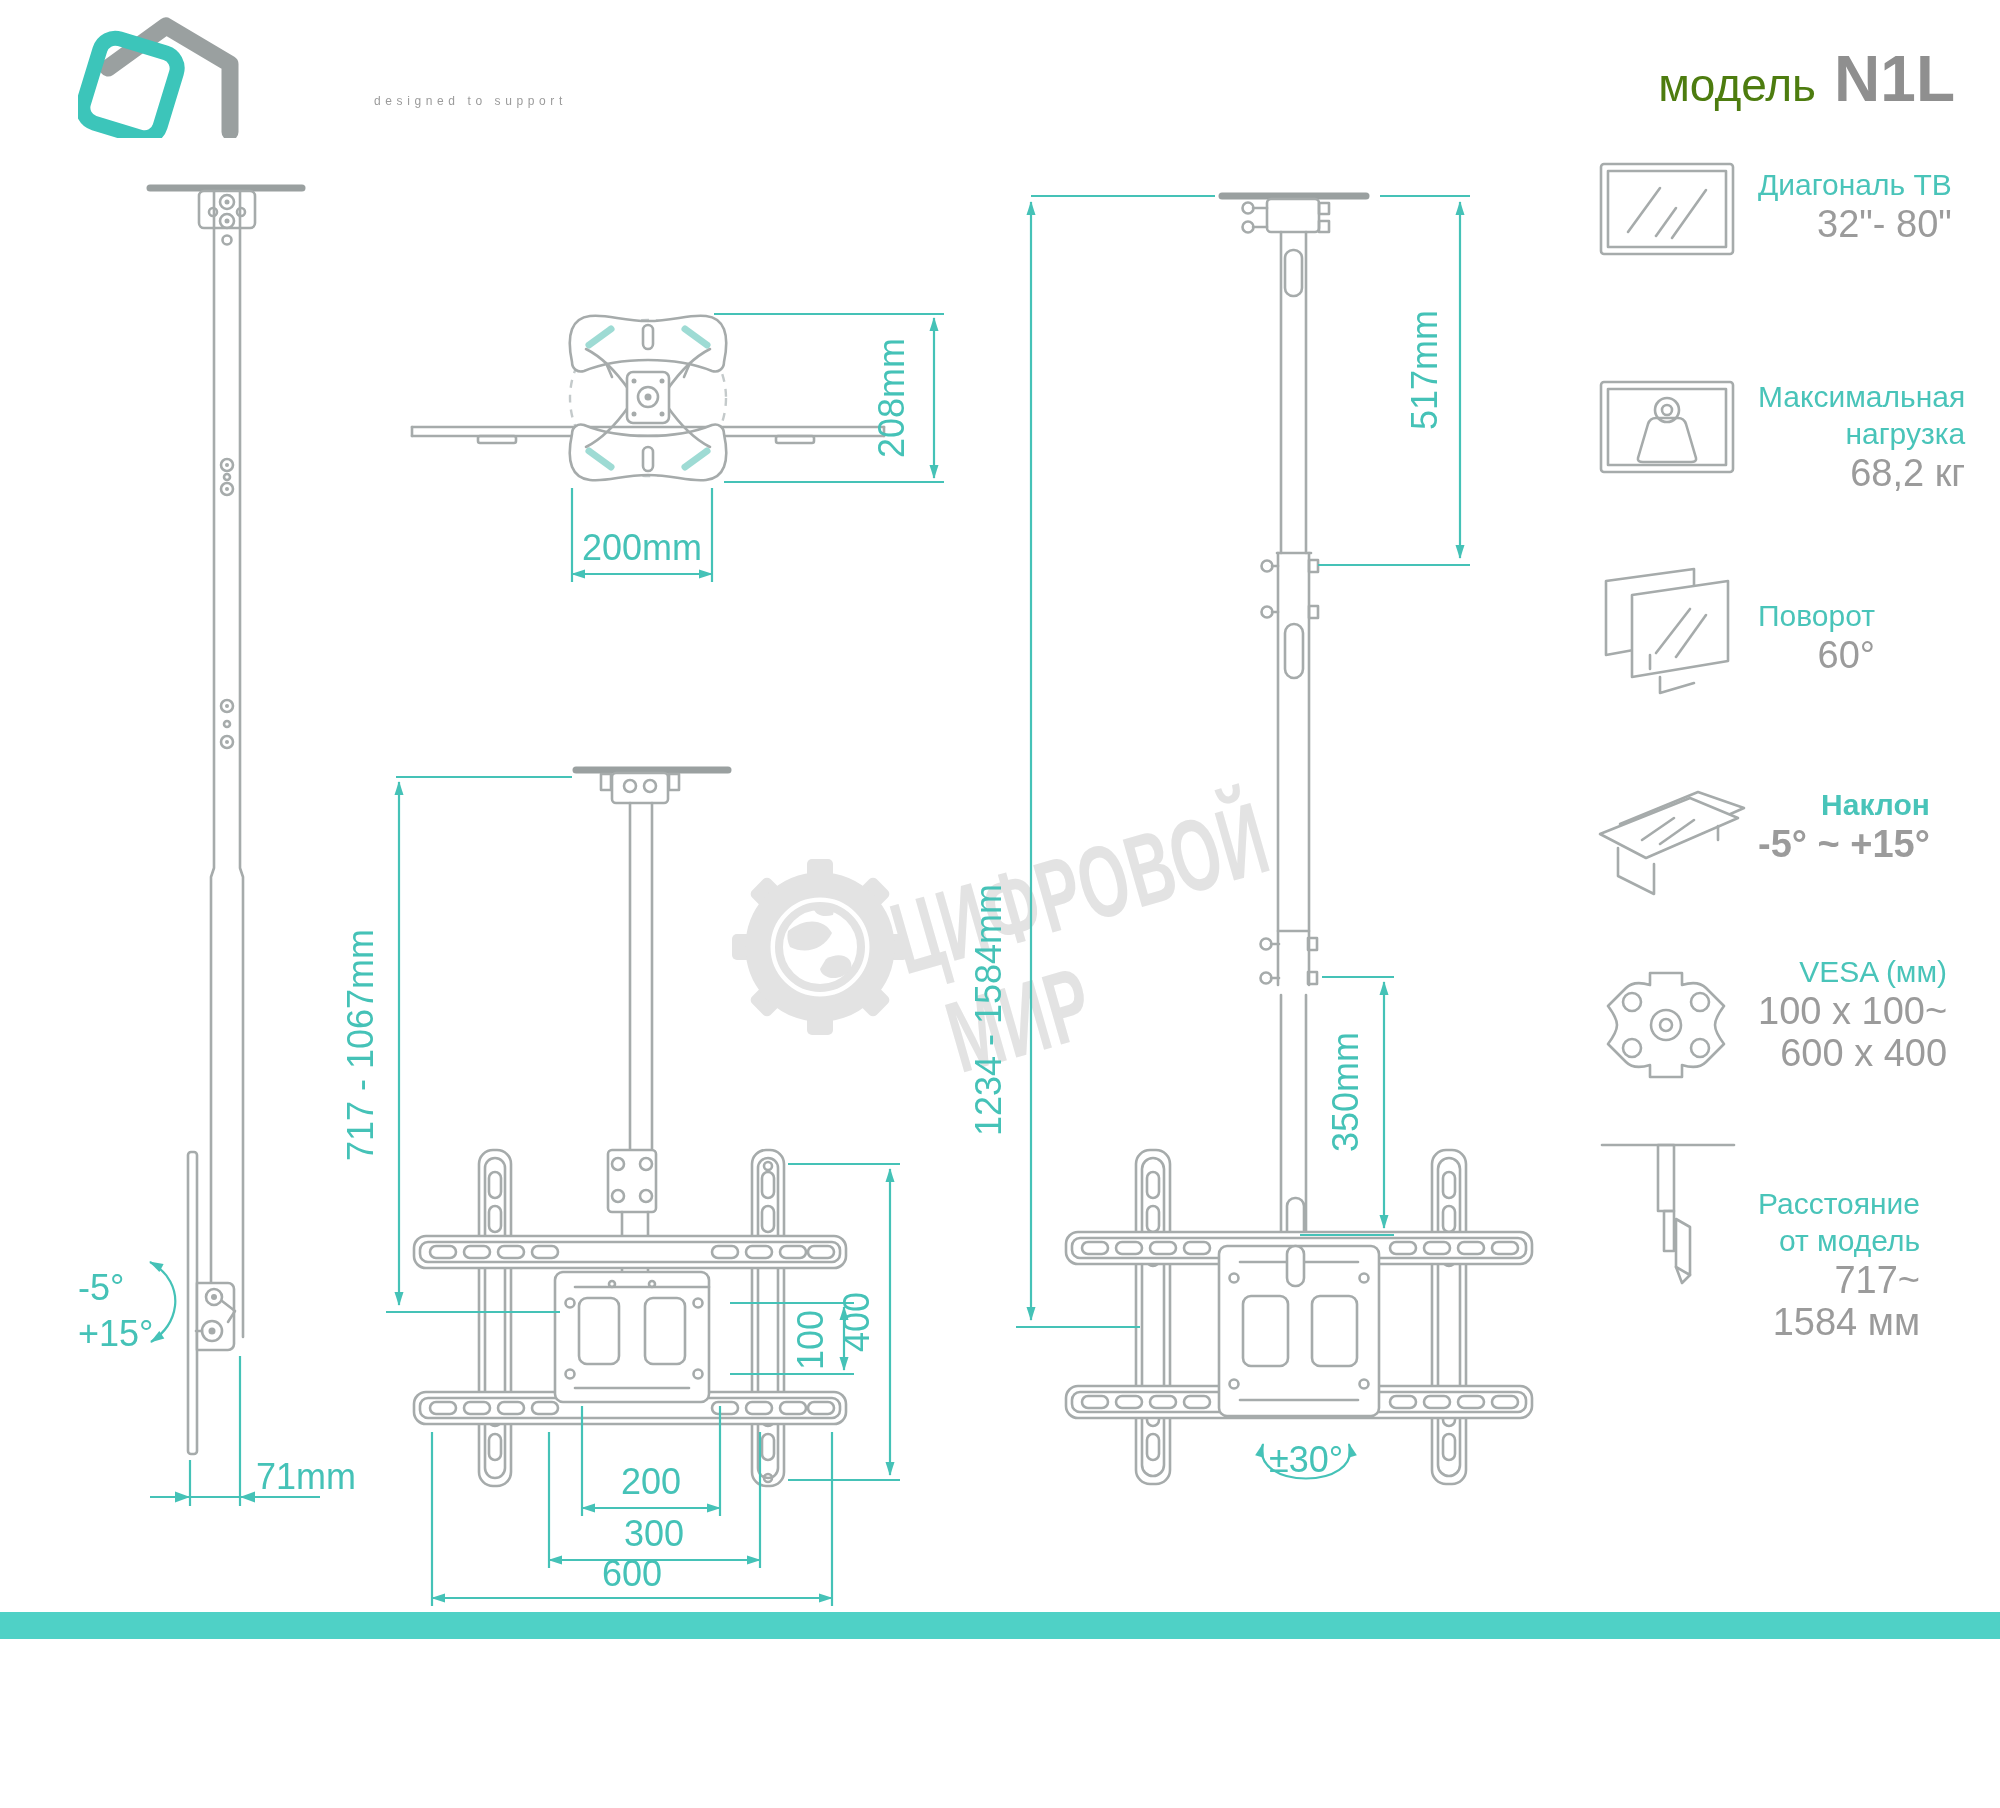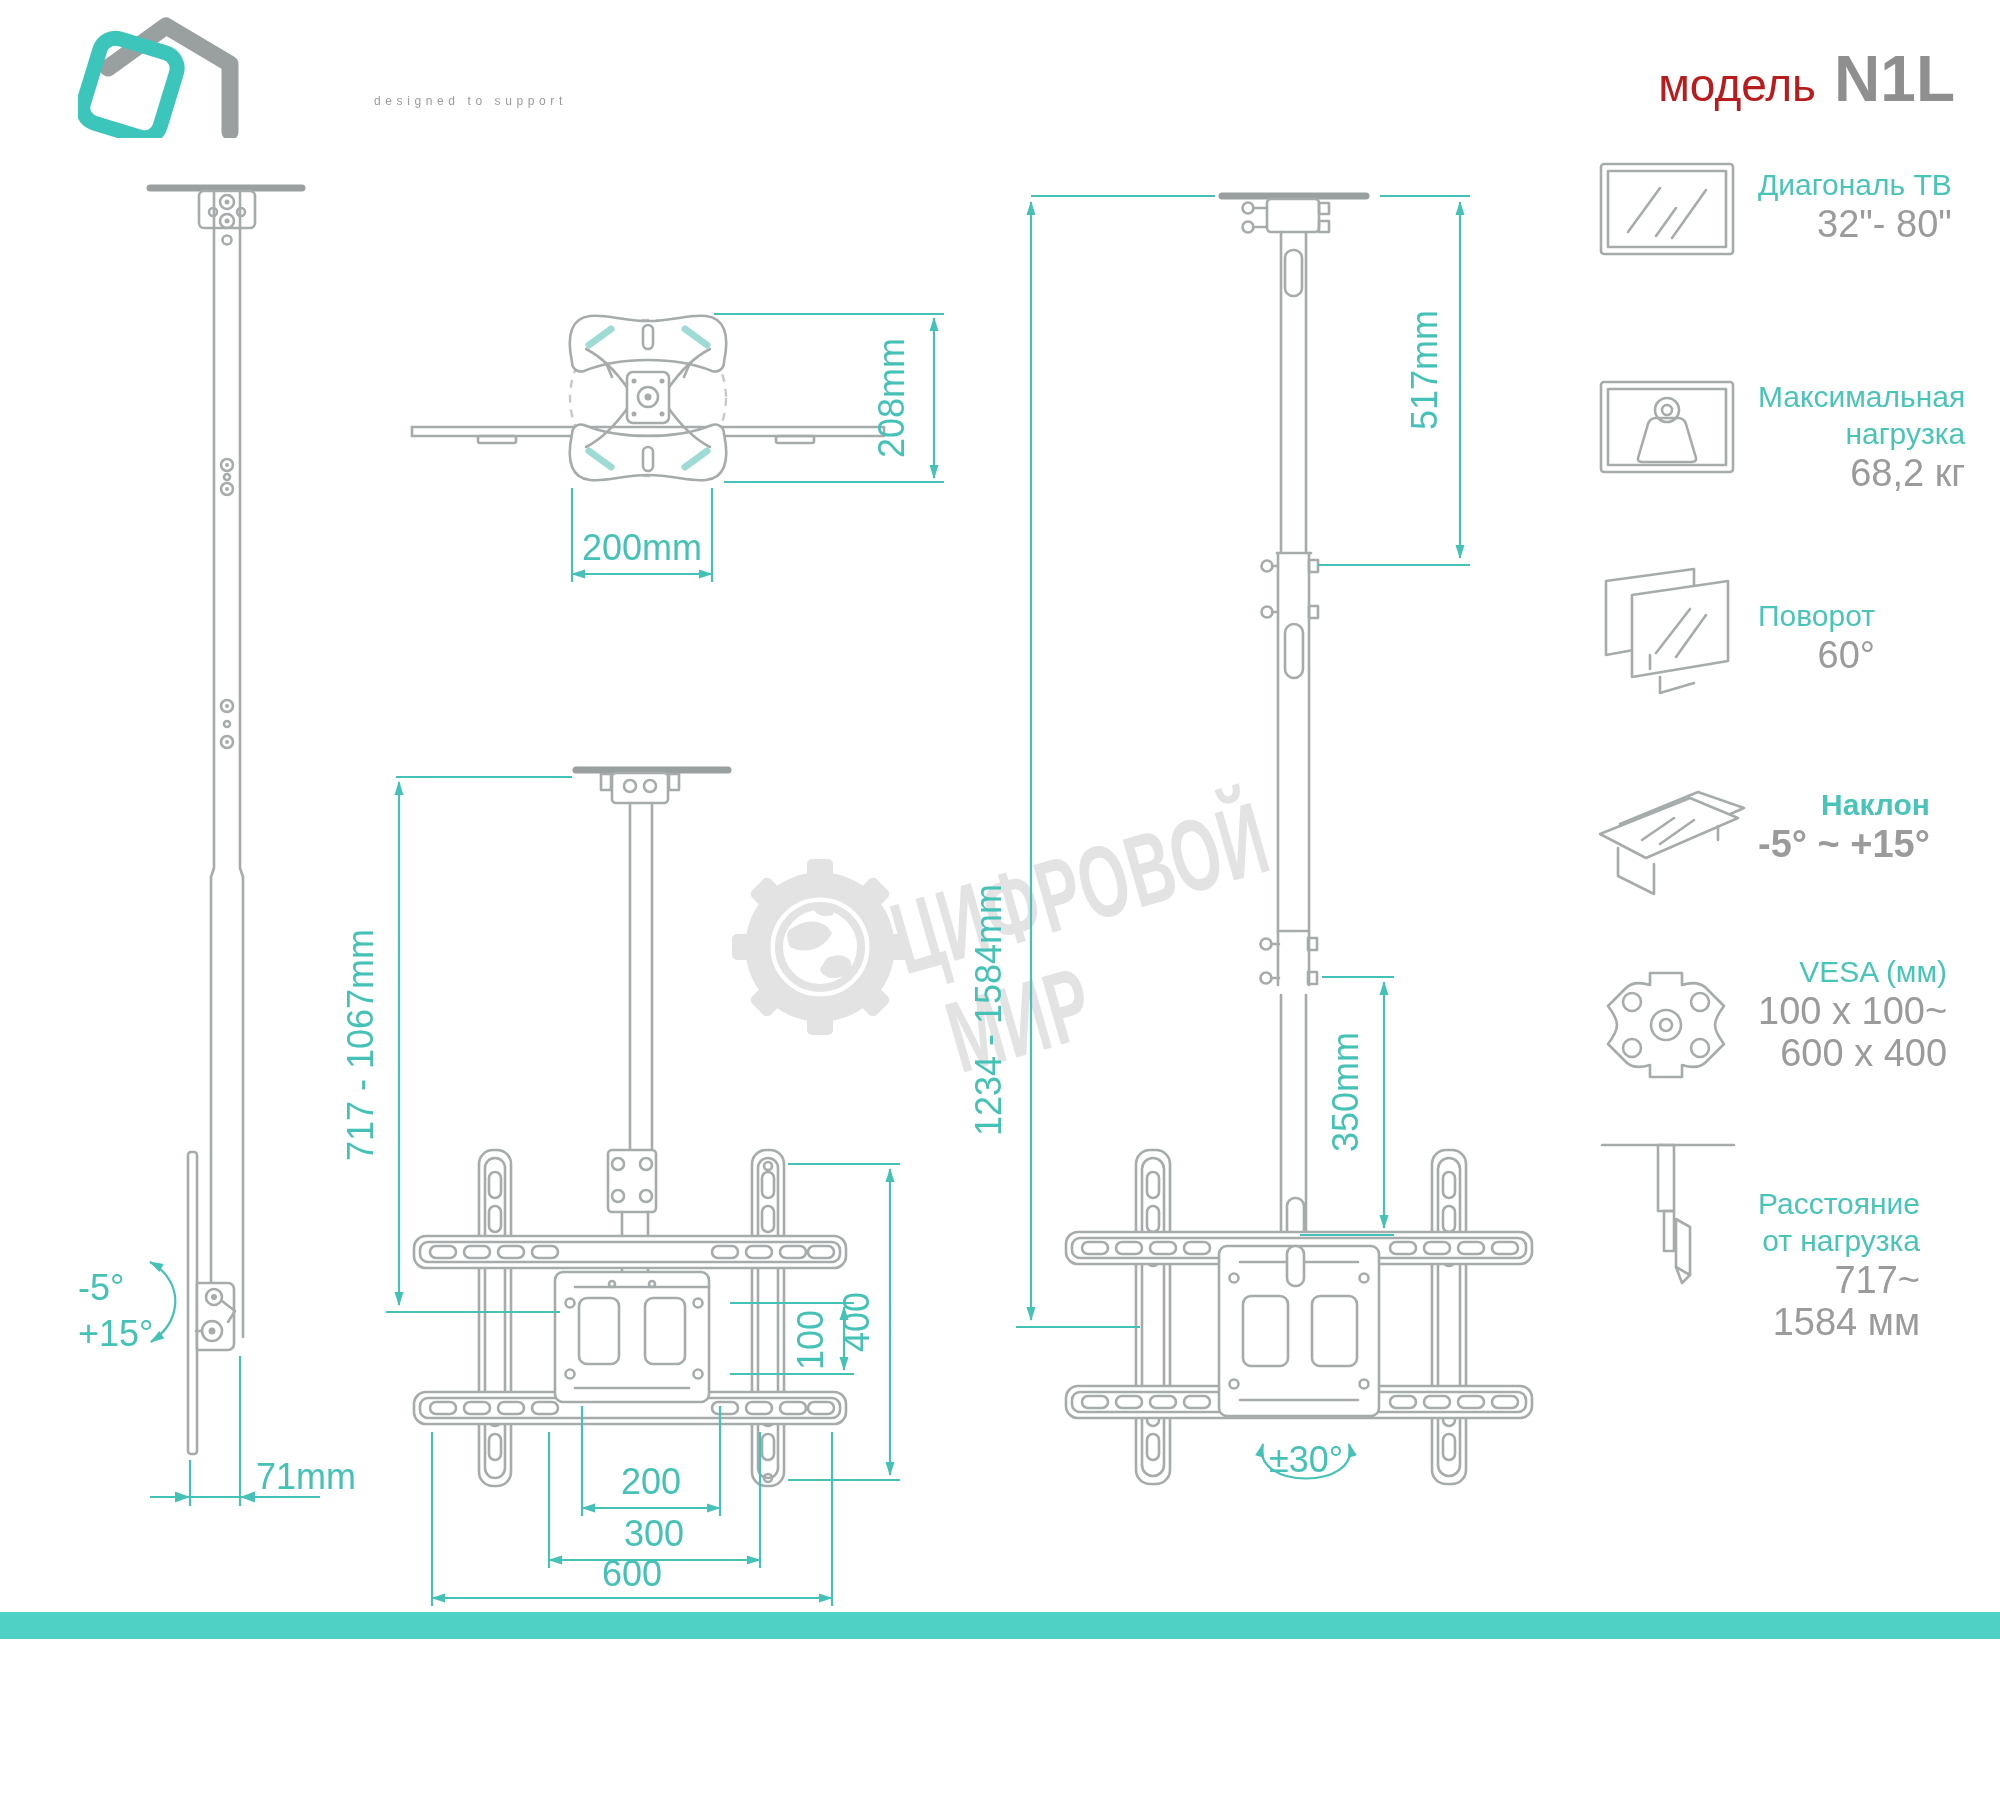--- a/index.html
+++ b/index.html
@@ -7,21 +7,21 @@
   #page{position:absolute;inset:0;width:2000px;height:1808px;background:#fff;}
   svg{font-family:"Liberation Sans",sans-serif;}
   svg.layer{position:absolute;left:0;top:0;width:2000px;height:1808px;}
 
   
   .logo-icon{position:absolute;left:78px;top:2px;}
   .wordmark{position:absolute;left:256px;top:14px;font-size:74px;font-weight:bold;color:#9b9b9b;letter-spacing:4px;}
   .wordmark .accent-o{color:#3cc5ba;}
   .tagline{position:absolute;left:374px;top:94px;font-size:12px;color:#9b9b9b;letter-spacing:4.6px;}
   .model-wrap{position:absolute;right:45px;top:22px;display:flex;align-items:baseline;gap:18px;}
-  .model-label{font-size:46px;color:#b91c1c;margin-top:36px;}
+  .model-label{font-size:46px;color:#4d7c0f;margin-top:36px;}
   .model-value{font-size:64px;font-weight:bold;color:#8f8f8f;margin-top:13px;}
 
   
   .spec{position:absolute;left:1598px;width:400px;}
   .spec .sicon{position:absolute;left:0;top:0;}
   .spec .stext{position:absolute;left:160px;top:0;text-align:right;}
   .spec .slabel{color:#49c4b9;font-size:30px;line-height:37px;}
   .spec .svalue{color:#9b9b9b;font-size:38px;line-height:42px;}
 
   
@@ -453,21 +453,21 @@
   <div class="spec" style="top:1135px;">
     <svg class="sicon" width="140" height="170" viewBox="0 0 140 170">
       <line class="ln" x1="4" y1="10" x2="136" y2="10"></line>
       <rect class="ln" x="60" y="10" width="16" height="66"></rect>
       <rect class="ln" x="66" y="76" width="10" height="40"></rect>
       <path class="ln" d="M78,84 L92,92 L92,140 L78,132 Z"></path>
       <path class="ln" d="M78,132 L84,148 L92,140"></path>
     </svg>
     <div class="stext" style="top:10px;margin-top:40px;">
       <div class="slabel">Расстояние</div>
-      <div class="slabel">от нагрузка</div>
+      <div class="slabel">от модель</div>
       <div class="svalue">717~</div>
       <div class="svalue">1584 мм</div>
     </div>
   </div>
 
   <div class="accent-bar"></div>
 
 </div>
 
 </body></html>

